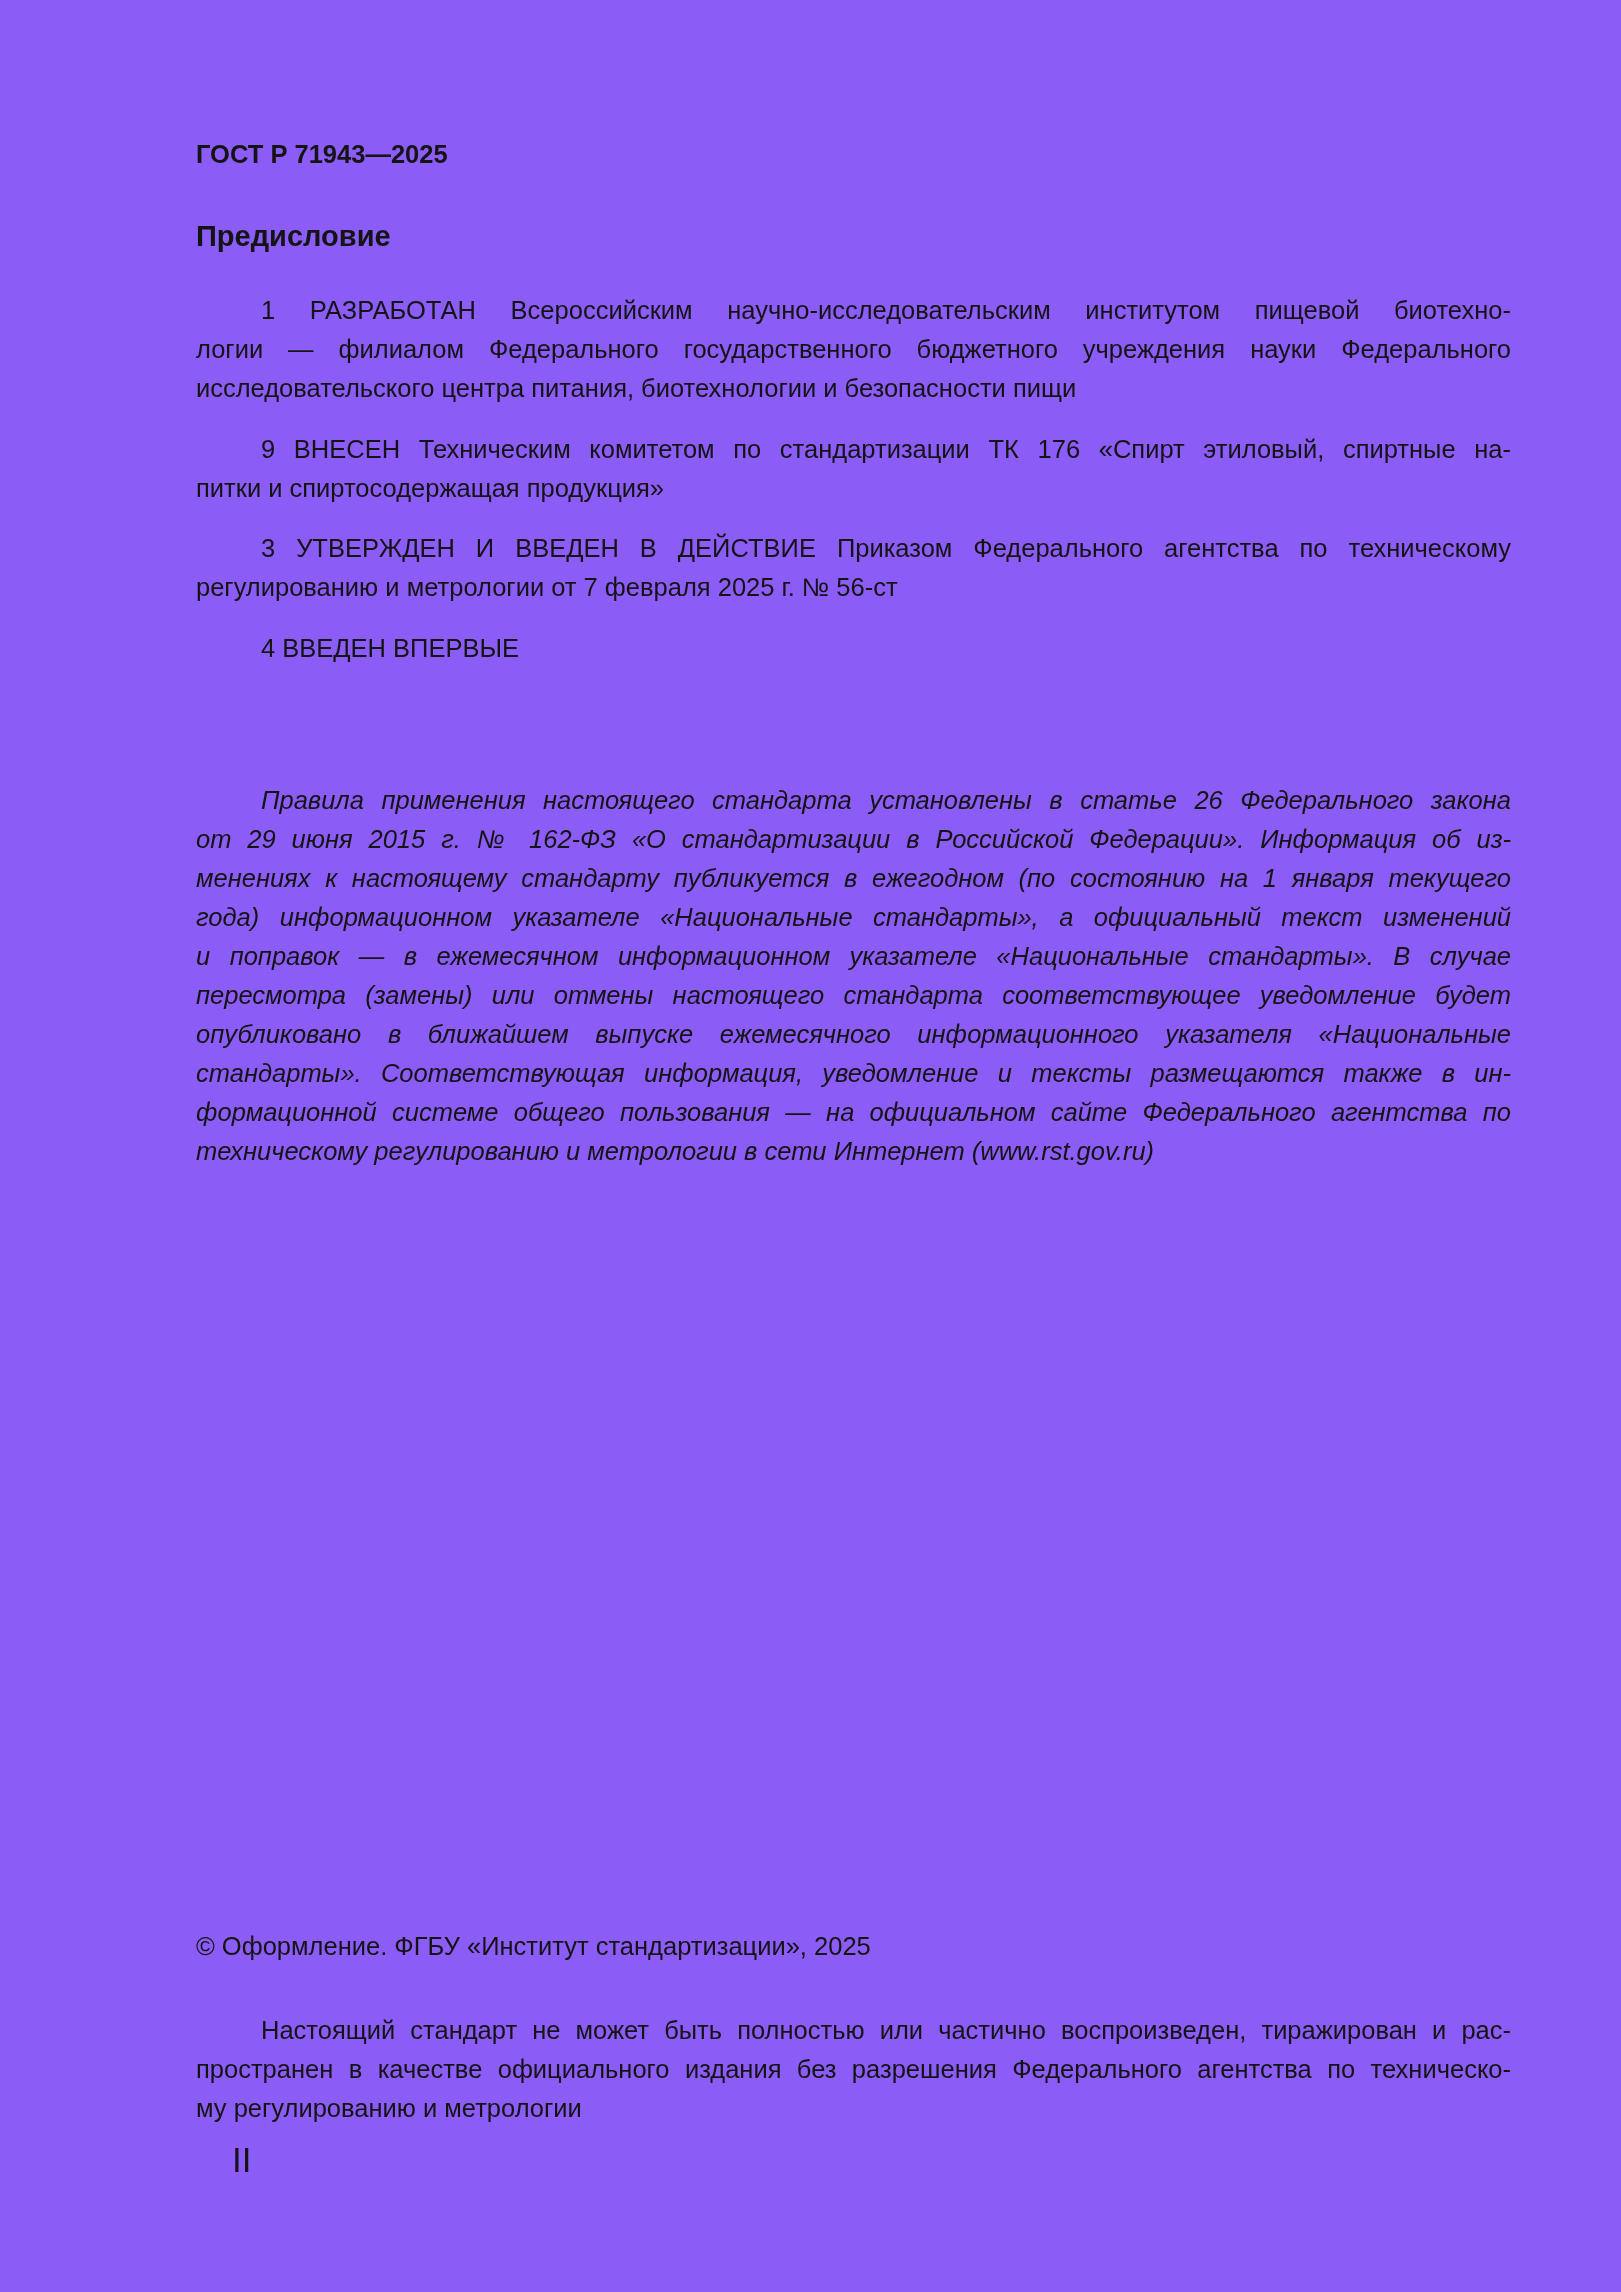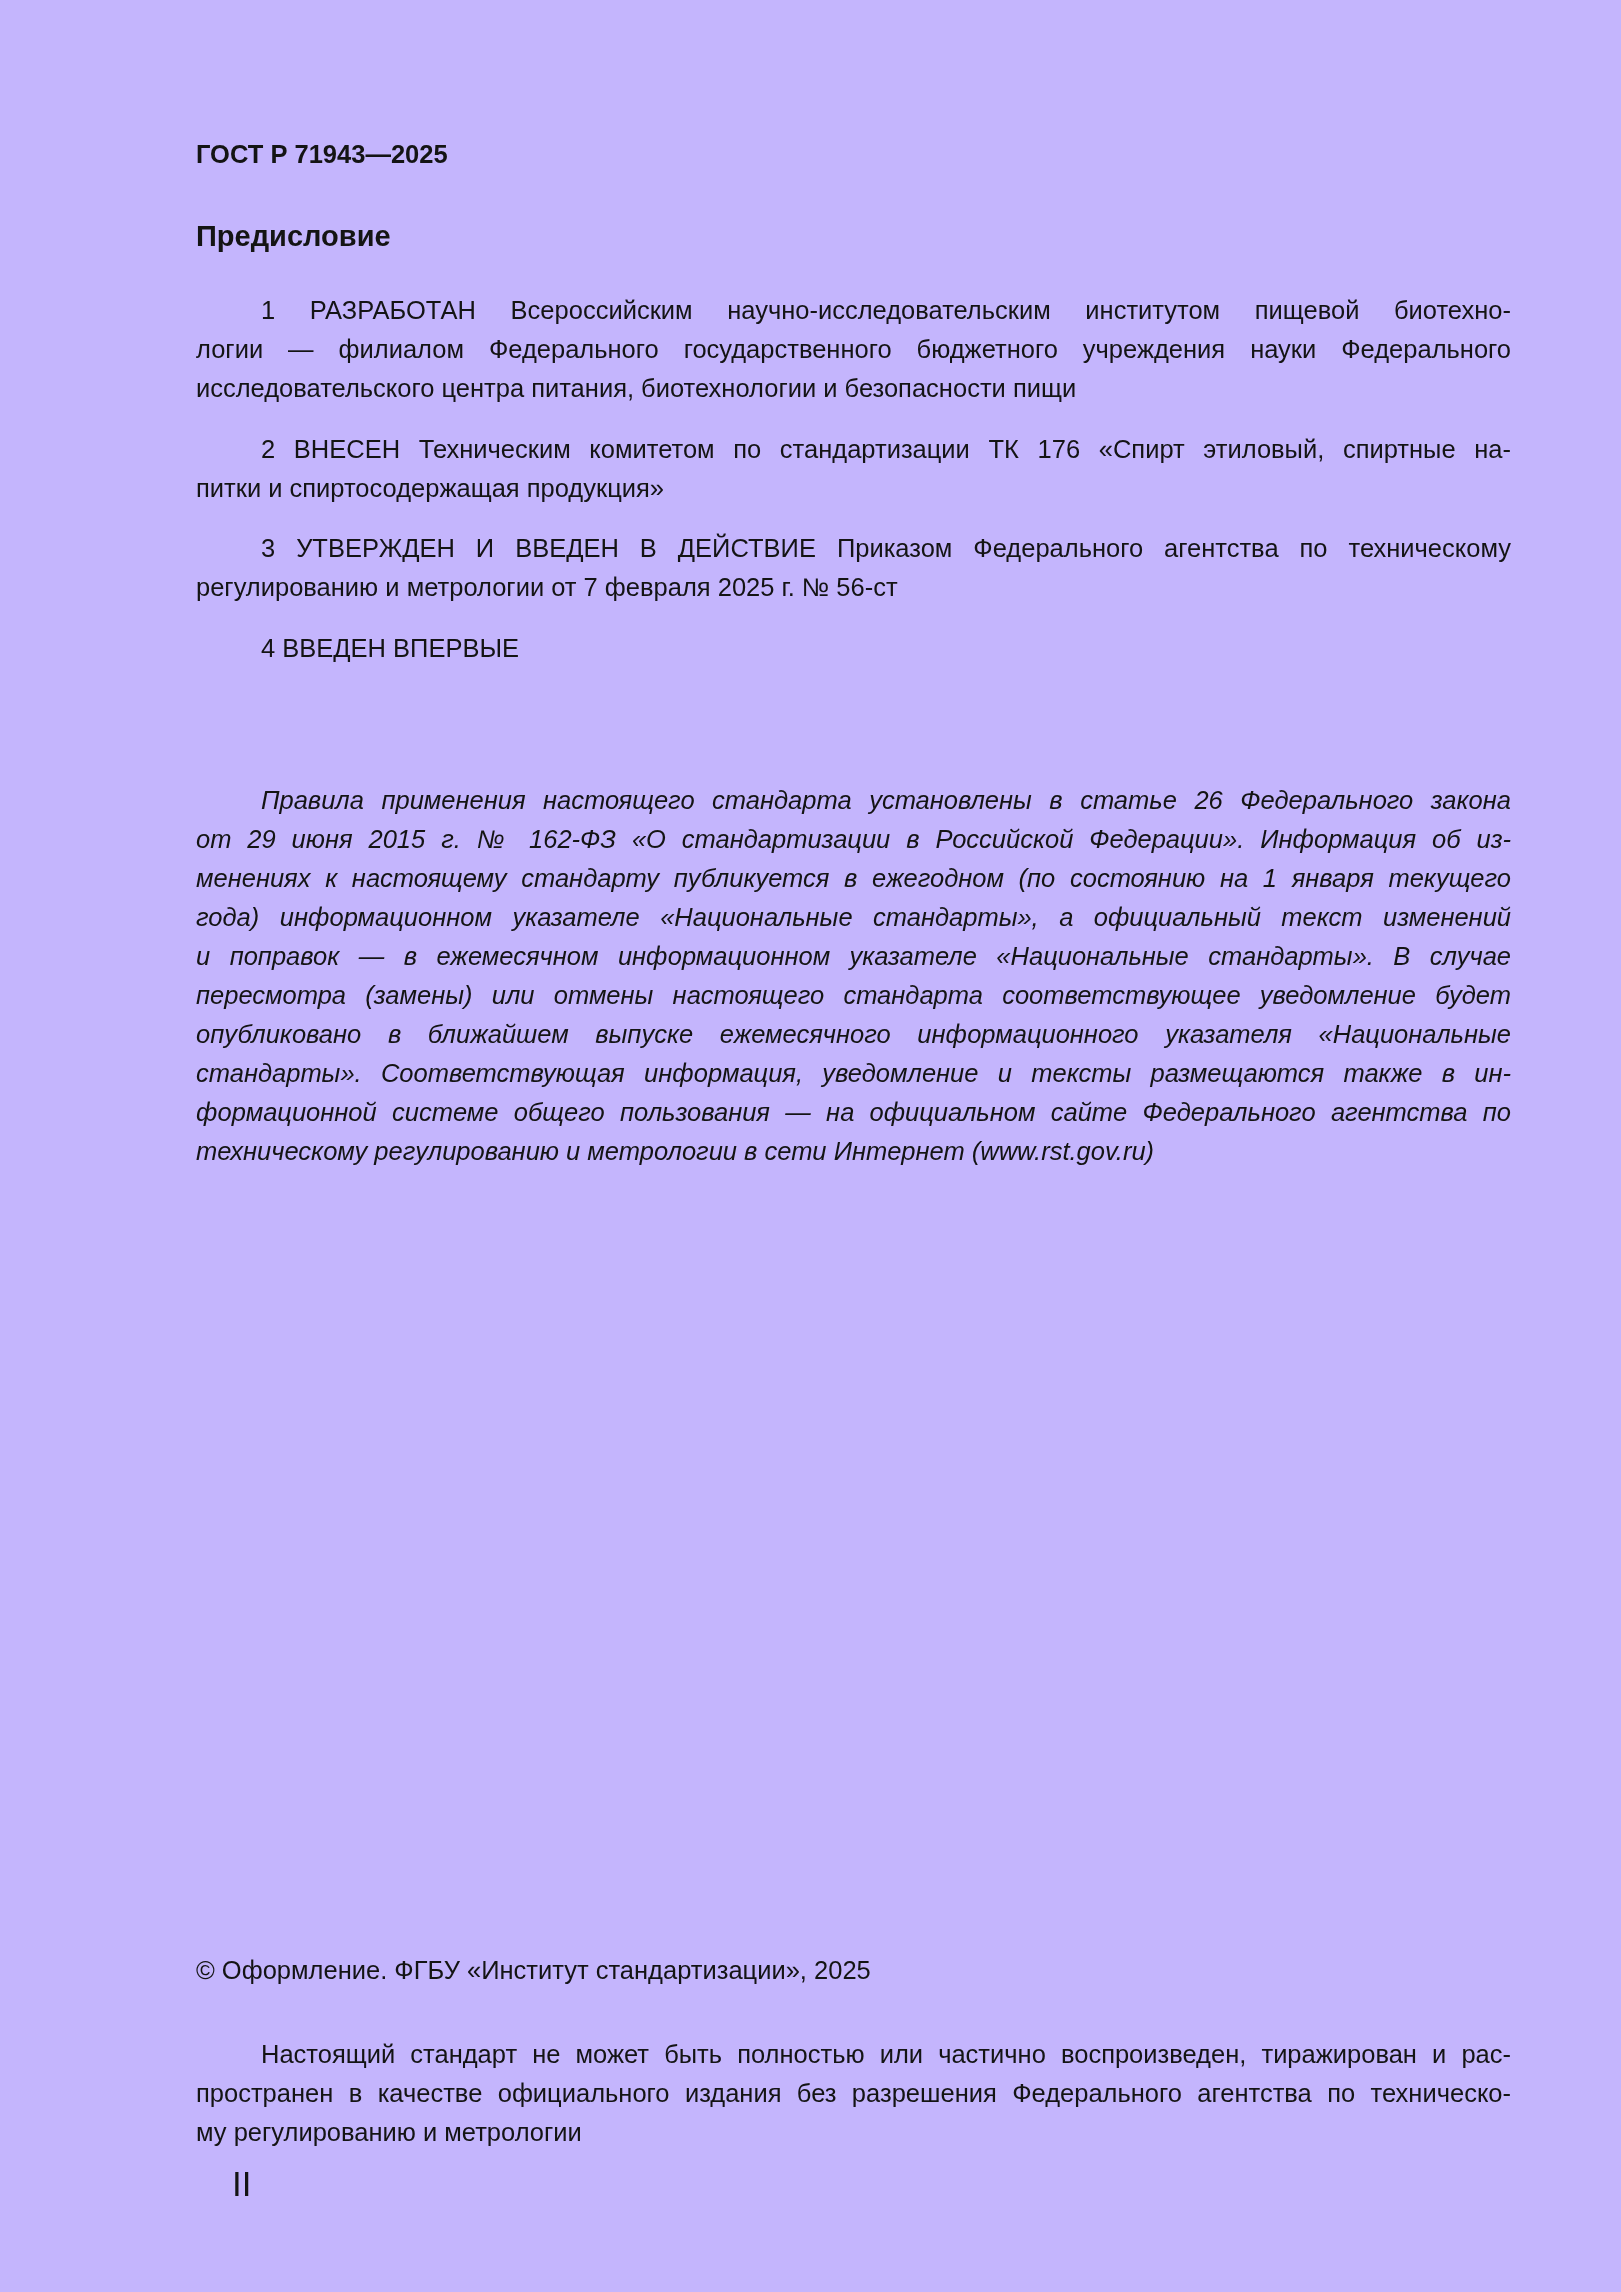--- a/index.html
+++ b/index.html
@@ -6,23 +6,23 @@
   html, body {
     margin: 0;
     padding: 0;
     background: #e8e8e8;
   }
   .page {
     position: relative;
     width: 1621px;
     height: 2293px;
     margin: 0 auto;
-    background: #c4b5fd;
+    background: #8b5cf6;
     box-sizing: border-box;
-    padding: 135px 110px 90px 196px;
+    padding: 135px 110px 114px 196px;
     display: flex;
     flex-direction: column;
     font-family: "Liberation Sans", "DejaVu Sans", sans-serif;
     font-size: 25.5px;
     line-height: 39px;
     color: #141414;
   }
   .doc-code {
     font-weight: bold;
     font-size: 25.5px;
@@ -77,21 +77,21 @@
 
   <div class="page-title">Предисловие</div>
 
   <div class="para">
       <div class="line">1  РАЗРАБОТАН  Всероссийским  научно-исследовательским  институтом  пищевой  биотехно-</div>
       <div class="line">логии — филиалом Федерального государственного бюджетного учреждения науки Федерального</div>
       <div class="line">исследовательского центра питания, биотехнологии и безопасности пищи</div>
     </div>
 
   <div class="para">
-      <div class="line">2  ВНЕСЕН Техническим комитетом по стандартизации ТК 176 «Спирт этиловый, спиртные на-</div>
+      <div class="line">9  ВНЕСЕН Техническим комитетом по стандартизации ТК 176 «Спирт этиловый, спиртные на-</div>
       <div class="line">питки и спиртосодержащая продукция»</div>
     </div>
 
   <div class="para">
       <div class="line">3  УТВЕРЖДЕН  И  ВВЕДЕН  В  ДЕЙСТВИЕ  Приказом  Федерального  агентства  по  техническому</div>
       <div class="line">регулированию и метрологии от 7 февраля 2025 г. № 56-ст</div>
     </div>
 
   <div class="para">
       <div class="line">4  ВВЕДЕН ВПЕРВЫЕ</div>

